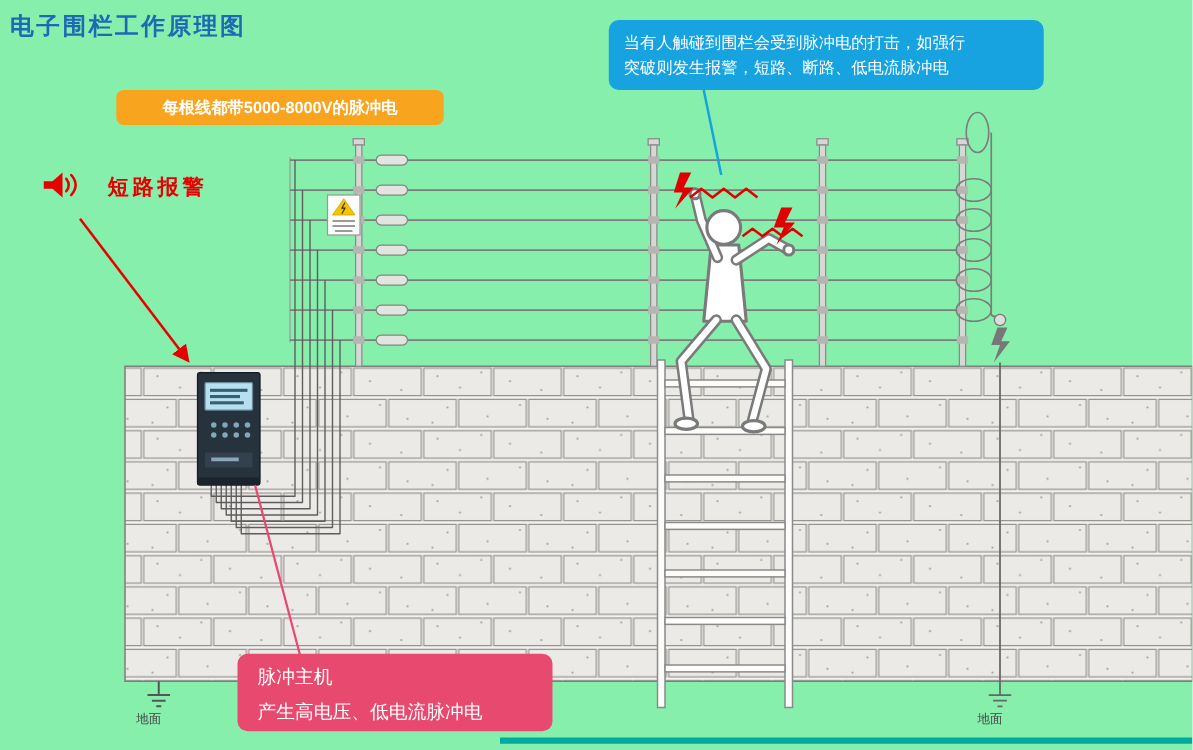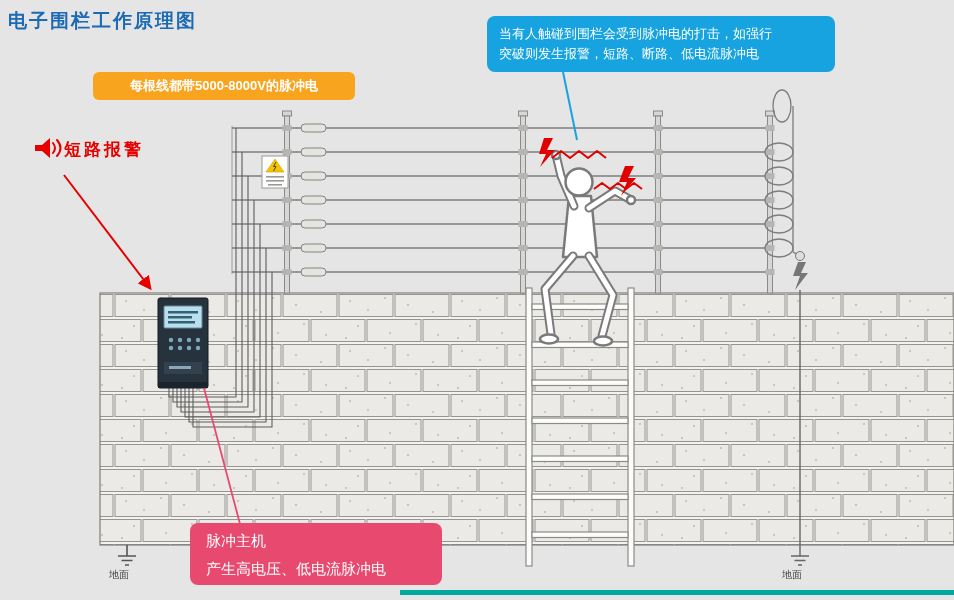--- a/index.html
+++ b/index.html
@@ -1,32 +1,32 @@
 <!DOCTYPE html>
 <html style="--title-blue: #1c69b4; --label-orange: #f8a41e; --callout-blue: #17a3e0; --alarm-red: #e60000; --pulse-host-pink: #e84a6f; --accent-teal: #00a99e; --lightning-red: #e00000; --diagram-gray: #8a8a8a;"><head>
 <meta charset="utf-8">
 <style>
   html,body{margin:0;padding:0;background:#fff;}
-  .canvas{position:relative;width:954px;height:600px;background:#e5e5e5;overflow:hidden;
+  .canvas{position:relative;width:954px;height:600px;background:#86efac;overflow:hidden;
           font-family:"Liberation Sans","DejaVu Sans",sans-serif;}
   .abs{position:absolute;}
   svg{display:block;}
 
   #page-title{left:8px;top:8px;font-size:19px;font-weight:bold;
     color:var(--title-blue,#1c69b4);letter-spacing:2px;}
 
   .orange-label{left:93px;top:72px;width:262px;height:28px;
     background:var(--label-orange,#f8a41e);border-radius:6px;color:#fff;
     font-size:13px;display:flex;align-items:center;justify-content:center;white-space:nowrap;font-weight:bold;}
 
   .blue-callout{left:487px;top:16px;width:348px;box-sizing:border-box;
     background:var(--callout-blue,#17a3e0);border-radius:8px;color:#fff;
     font-size:13px;line-height:20px;padding:8px 12px;white-space:nowrap;}
 
-  .alarm-row{left:34px;top:136px;display:flex;align-items:center;gap:2px;}
+  .alarm-row{left:34px;top:136px;display:flex;align-items:center;gap:24px;}
   .alarm-text{color:var(--alarm-red,#e60000);font-size:17px;font-weight:bold;letter-spacing:3px;}
 
   .pink-label{left:190px;top:523px;width:252px;height:62px;box-sizing:border-box;
     background:var(--pulse-host-pink,#e84a6f);border-radius:8px;color:#fff;
     padding:9px 16px;font-size:15px;white-space:nowrap;}
   .pink-label .line2{margin-top:9px;}
 
   .ground-label{font-size:10px;color:#444;width:36px;text-align:left;}
   #ground-left-label{left:109px;top:568px;}
   #ground-right-label{left:782px;top:568px;}

